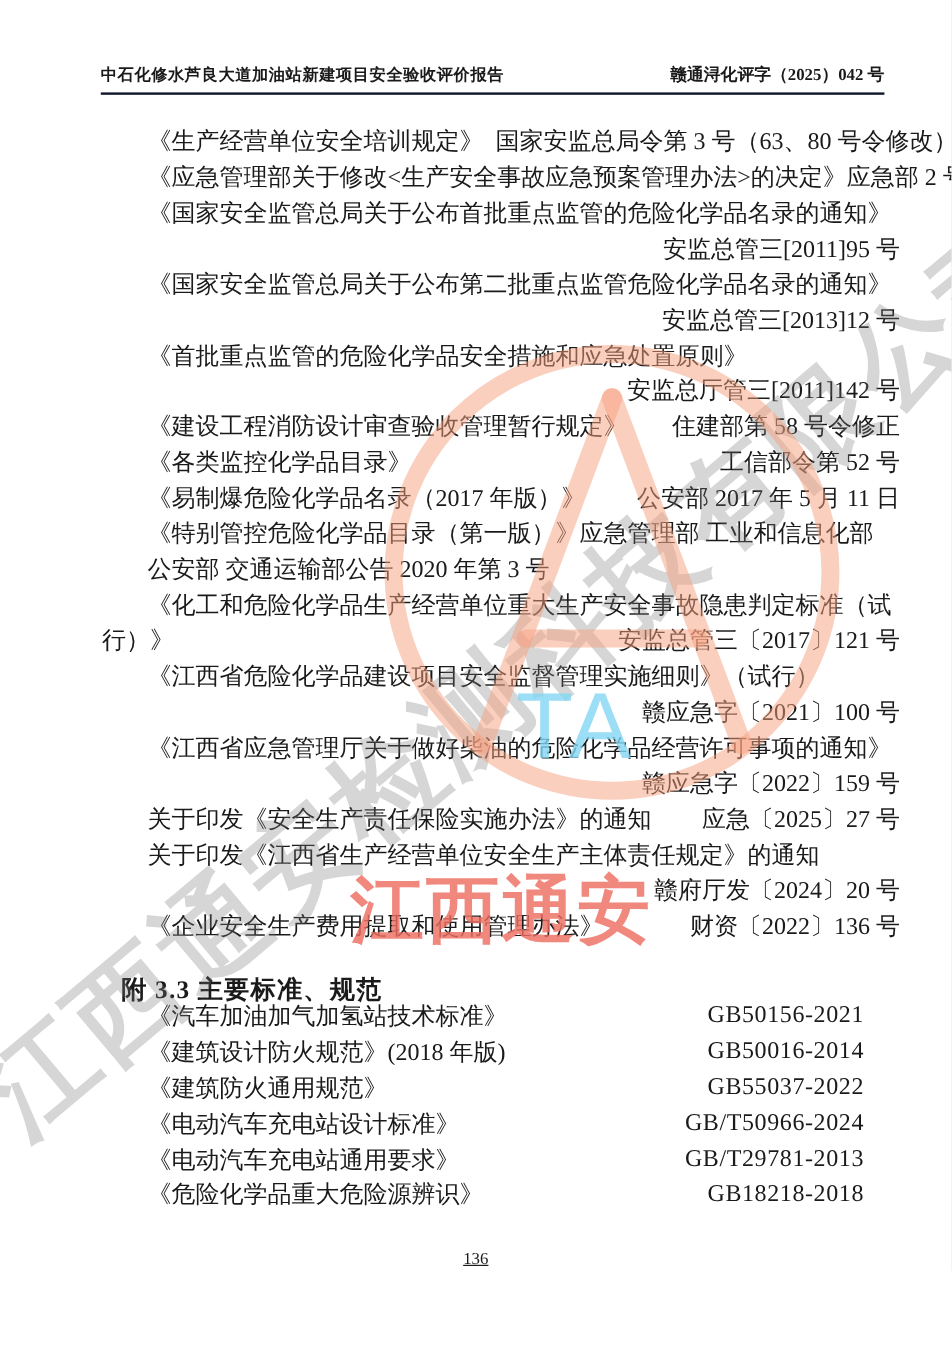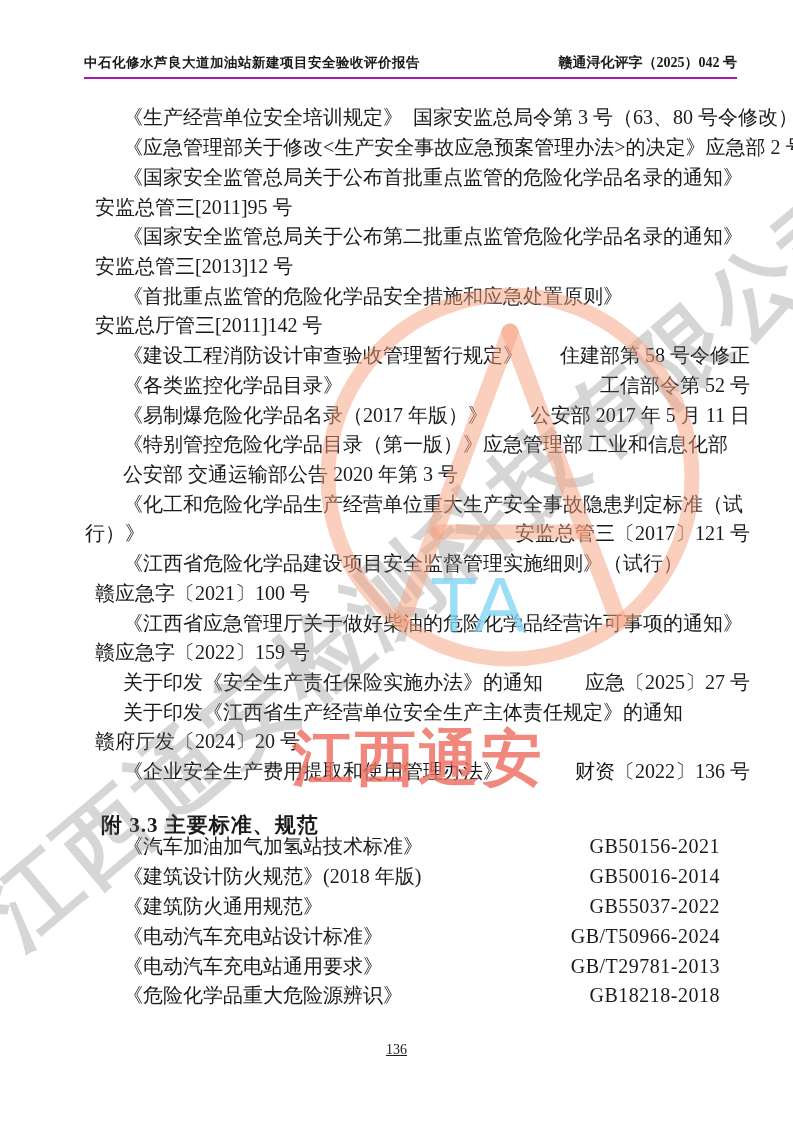--- a/index.html
+++ b/index.html
@@ -10,42 +10,42 @@
     background:#ffffff;
     overflow:hidden;
     font-family:"Liberation Serif","DejaVu Serif",serif;
     color:#1a1a1a;
   }
   
   .header{
     position:absolute;left:84px;right:56px;top:54px;
     display:flex;justify-content:space-between;align-items:flex-end;
     padding-bottom:5px;
-    border-bottom:2px solid #a21caf;
+    border-bottom:2px solid #0f172a;
   }
   .header .h-left{
     font-family:"Liberation Sans","DejaVu Sans",sans-serif;
     font-weight:bold;font-size:13.5px;letter-spacing:0.5px;
   }
   .header .h-right{
     font-family:"Liberation Serif","DejaVu Serif",serif;
     font-weight:bold;font-size:14px;
   }
   
   .content{
     position:absolute;left:85px;right:43px;top:103px;
   }
   .line{
     height:29.72px;
     display:flex;justify-content:space-between;align-items:center;
     font-size:20px;white-space:nowrap;
   }
   .line .lpart.ind{padding-left:38px;}
   .line .rpart{padding-left:10px;}
-  .line.right-only{}
+  .line.right-only{justify-content:flex-end;}
   
   .section-title{
     position:absolute;left:85px;top:795px;margin:16px;
     font-size:21px;font-weight:bold;letter-spacing:1px;
   }
   
   .standards{
     position:absolute;left:85px;right:57px;top:832px;
   }
   .std-row{

